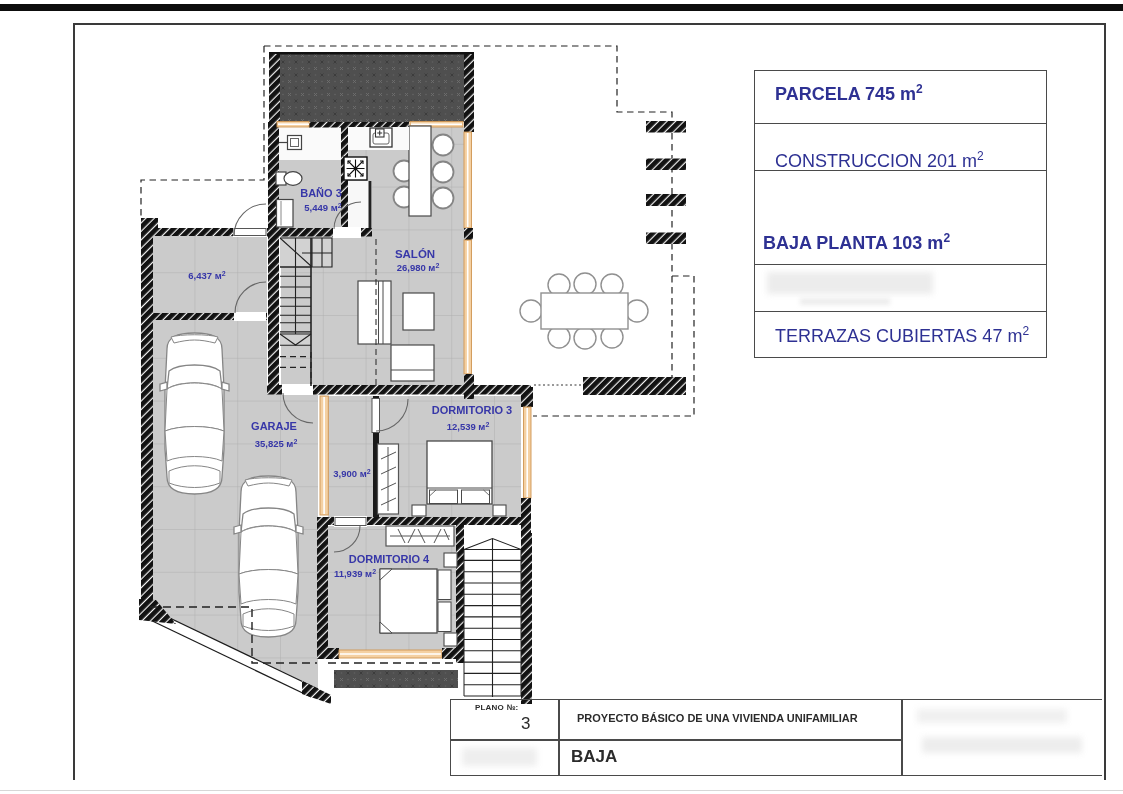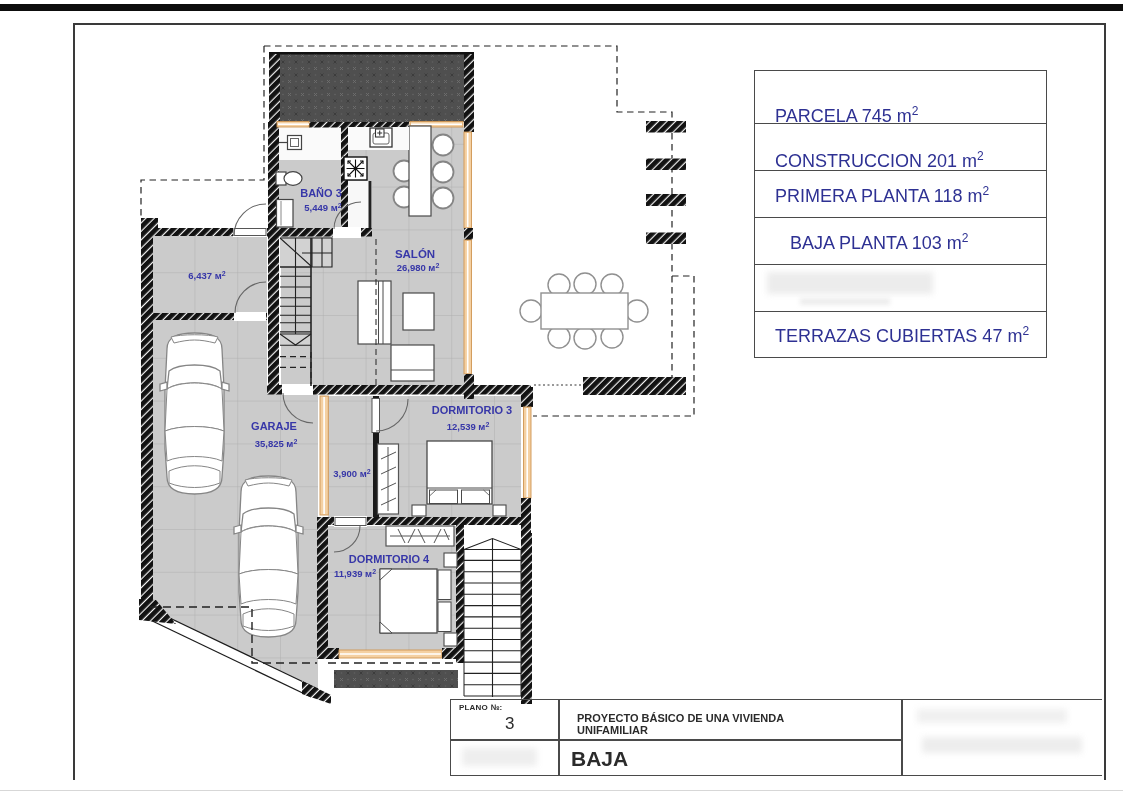--- a/index.html
+++ b/index.html
@@ -393,33 +393,30 @@
 <text x="389" y="563" font-size="11">DORMITORIO 4</text>
 <text x="355" y="577" font-size="9.5">11,939 м<tspan font-size="7" dy="-3">2</tspan></text>
 </g>
 
 </g>
 </svg>
 
 <div class="abs" style="left:754px;top:70px;width:291px;height:286px;border:1.5px solid #4a4a4a;font-weight:normal;color:#2e3193;">
 
   <div class="abs" style="left:0;top:0;width:291px;height:52px;border-bottom:1.5px solid #4a4a4a;">
-        <span style="position:absolute;left:20px;top:33px;font-size:18px;">PARCELA 745 m<sup style="font-size:12px;">2</sup></span>
+        <span style="position:absolute;left:20px;top:11px;font-size:18px;font-weight:bold;">PARCELA 745 m<sup style="font-size:12px;">2</sup></span>
       </div>
 
   <div class="abs" style="left:0;top:52px;width:291px;height:47px;border-bottom:1.5px solid #4a4a4a;">
         <span style="position:absolute;left:20px;top:26px;font-size:18px;">CONSTRUCCION 201 m<sup style="font-size:12px;">2</sup></span>
       </div>
 
-  <div class="abs" style="left:0;top:99px;width:291px;height:47px;border-bottom:1.5px solid #4a4a4a;">
-        <span style="position:absolute;left:20px;top:14px;font-size:18px;">PRIMERA PLANTA 118 m<sup style="font-size:12px;">2</sup></span>
-      </div>
 
   <div class="abs" style="left:0;top:146px;width:291px;height:47px;border-bottom:1.5px solid #4a4a4a;">
-        <span style="position:absolute;left:35px;top:14px;font-size:18px;">BAJA PLANTA 103 m<sup style="font-size:12px;">2</sup></span>
+        <span style="position:absolute;left:8px;top:14px;font-size:18px;font-weight:bold;">BAJA PLANTA 103 m<sup style="font-size:12px;">2</sup></span>
       </div>
 
   <div class="abs" style="left:0;top:193px;width:291px;height:47px;border-bottom:1.5px solid #4a4a4a;">
     <div class="abs" style="left:12px;top:8px;width:166px;height:22px;background:#ececec;filter:blur(3px);"></div>
     <div class="abs" style="left:45px;top:34px;width:90px;height:7px;background:#ededed;filter:blur(2px);"></div>
   </div>
 
   <div class="abs" style="left:0;top:240px;width:291px;height:46px;">
         <span style="position:absolute;left:20px;top:13px;font-size:18px;text-align:center;">TERRAZAS CUBIERTAS 47 m<sup style="font-size:12px;">2</sup></span>
       </div>
@@ -427,35 +424,35 @@
 
 <div class="abs" style="left:450px;top:699px;width:653px;height:76.5px;color:#2b2b2b;">
   <div class="abs" style="left:0;top:0;width:651px;height:75px;border-top:1.6px solid #4a4a4a;border-bottom:1.6px solid #4a4a4a;border-left:1.6px solid #4a4a4a;"></div>
 
   <div class="abs" style="left:108px;top:0;width:1.6px;height:76.5px;background:#4a4a4a;"></div>
 
   <div class="abs" style="left:451px;top:0;width:1.6px;height:76.5px;background:#4a4a4a;"></div>
 
   <div class="abs" style="left:0;top:40px;width:452px;height:1.6px;background:#4a4a4a;"></div>
 
-  <div class="abs" style="left:0;top:0;width:108px;height:45px;">
+  <div class="abs" style="left:16px;top:0;width:108px;height:45px;">
     <span style="position:absolute;left:9px;top:4px;font-size:8px;font-weight:bold;letter-spacing:0.2px;">PLANO №:</span>
     <span style="position:absolute;left:55px;top:15px;font-size:17px;">3</span>
   </div>
 
   <div class="abs" style="left:0;top:41px;width:108px;height:35px;">
     <div class="abs" style="left:12px;top:8px;width:75px;height:18px;background:#eeeeee;filter:blur(3px);"></div>
   </div>
 
-  <div class="abs" style="left:109px;top:0;width:281px;height:40px;">
+  <div class="abs" style="left:109px;top:0;width:281px;height:40px;padding-left:48px;">
     <span style="position:absolute;left:18px;top:13px;font-size:11px;font-weight:bold;">PROYECTO BÁSICO DE UNA VIVIENDA UNIFAMILIAR</span>
   </div>
 
   <div class="abs" style="left:109px;top:41px;width:343px;height:35px;">
-    <span style="position:absolute;left:12px;top:7px;font-size:21px;font-weight:bold;">BAJA</span>
+    <span style="position:absolute;left:12px;top:7px;font-size:17px;font-weight:bold;">BAJA</span>
   </div>
 
   <div class="abs" style="left:452px;top:0;width:201px;height:76.5px;">
     <div class="abs" style="left:15px;top:10px;width:150px;height:14px;background:#f0f0f0;filter:blur(3px);"></div>
     <div class="abs" style="left:20px;top:38px;width:160px;height:16px;background:#ededed;filter:blur(3px);"></div>
   </div>
 </div>
 </div>
 
 </body></html>

